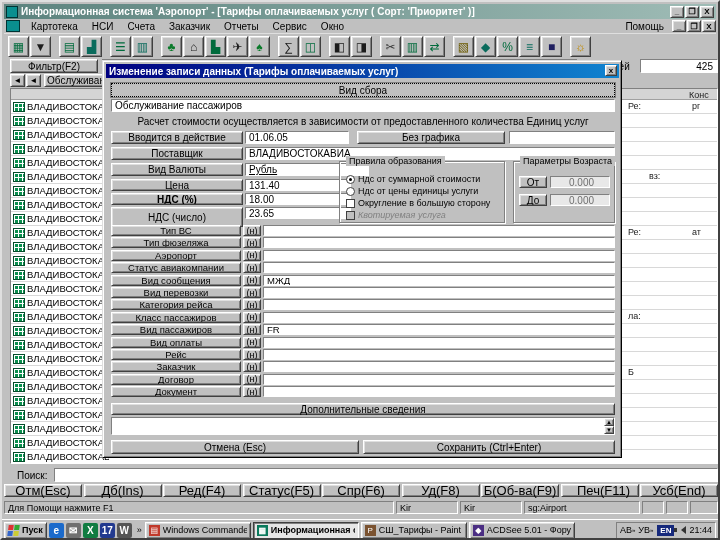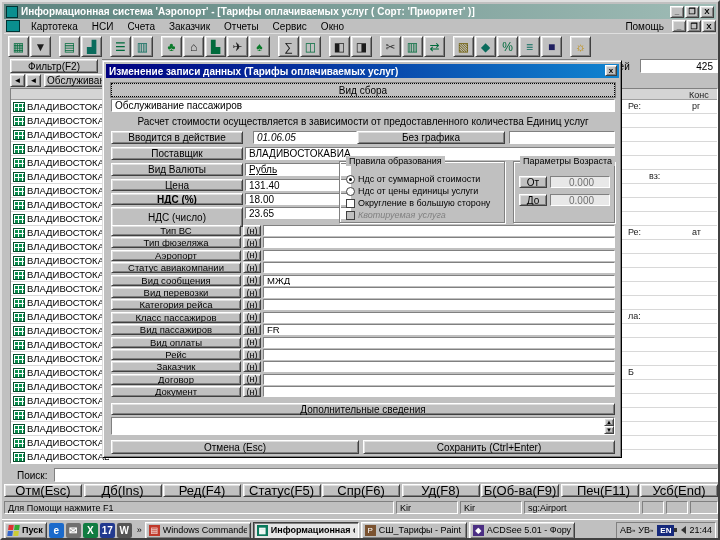--- a/index.html
+++ b/index.html
@@ -259,29 +259,29 @@
     <div class="abs dlgtitle">
       <span>Изменение записи данных  (Тарифы оплачиваемых услуг)</span>
     </div>
     <div class="abs raised ctr" style="left:502px;top:4px;width:12px;height:11px;font-size:8px;font-weight:bold;">x</div>
 
     <div class="abs dotted ctr" style="left:8px;top:22px;width:504px;height:14px;">Вид сбора</div>
     <div class="abs sunkflat fieldtxt" style="left:8px;top:38px;width:504px;height:13px;">Обслуживание пассажиров</div>
     <div class="abs ctr" style="left:8px;top:54px;width:504px;height:12px;font-size:10px;white-space:nowrap;">Расчет стоимости осуществляется в зависимости от предоставленного количества Единиц услуг</div>
 
     <div class="abs raised lblbtn" style="left:8px;top:70px;width:132px;height:13px;">Вводится в действие</div>
-    <div class="abs sunkflat fieldtxt" style="left:150px;top:70px;width:104px;height:13px;font-style:italic;">01.06.05</div>
+    <div class="abs sunkflat fieldtxt" style="left:142px;top:70px;width:104px;height:13px;">01.06.05</div>
     <div class="abs raised lblbtn" style="left:254px;top:70px;width:148px;height:13px;">Без графика</div>
     <div class="abs sunkflat fieldtxt" style="left:406px;top:70px;width:106px;height:13px;"></div>
 
     <div class="abs raised lblbtn" style="left:8px;top:86px;width:132px;height:13px;">Поставщик</div>
     <div class="abs sunkflat fieldtxt" style="left:142px;top:86px;width:370px;height:13px;">ВЛАДИВОСТОКАВИА</div>
 
     <div class="abs raised lblbtn" style="left:8px;top:102px;width:132px;height:13px;">Вид Валюты</div>
-    <div class="abs sunkflat fieldtxt" style="left:142px;top:102px;width:106px;height:13px;text-decoration:underline;">Рубль</div>
+    <div class="abs sunkflat fieldtxt" style="left:142px;top:102px;width:124px;height:13px;text-decoration:underline;">Рубль</div>
 
     <div class="abs raised lblbtn" style="left:8px;top:118px;width:132px;height:12px;">Цена</div>
     <div class="abs sunkflat fieldtxt" style="left:142px;top:118px;width:106px;height:12px;">131.40</div>
 
     <div class="abs raised lblbtn" style="left:8px;top:132px;width:132px;height:12px;font-weight:bold;">НДС  (%)</div>
     <div class="abs sunkflat fieldtxt" style="left:142px;top:132px;width:106px;height:12px;">18.00</div>
 
     <div class="abs raised lblbtn" style="left:8px;top:146px;width:132px;height:20px;">НДС  (число)</div>
     <div class="abs sunkflat fieldtxt" style="left:142px;top:146px;width:106px;height:12px;">23.65</div>
 

